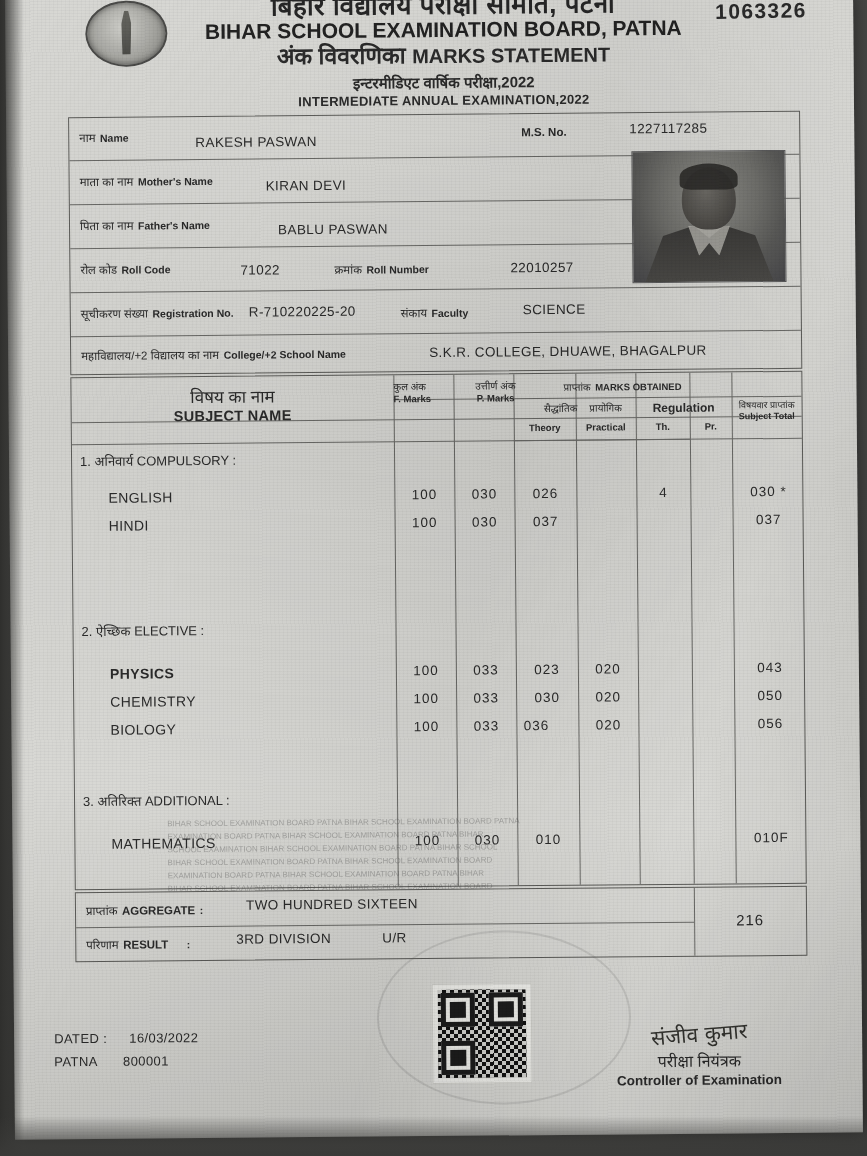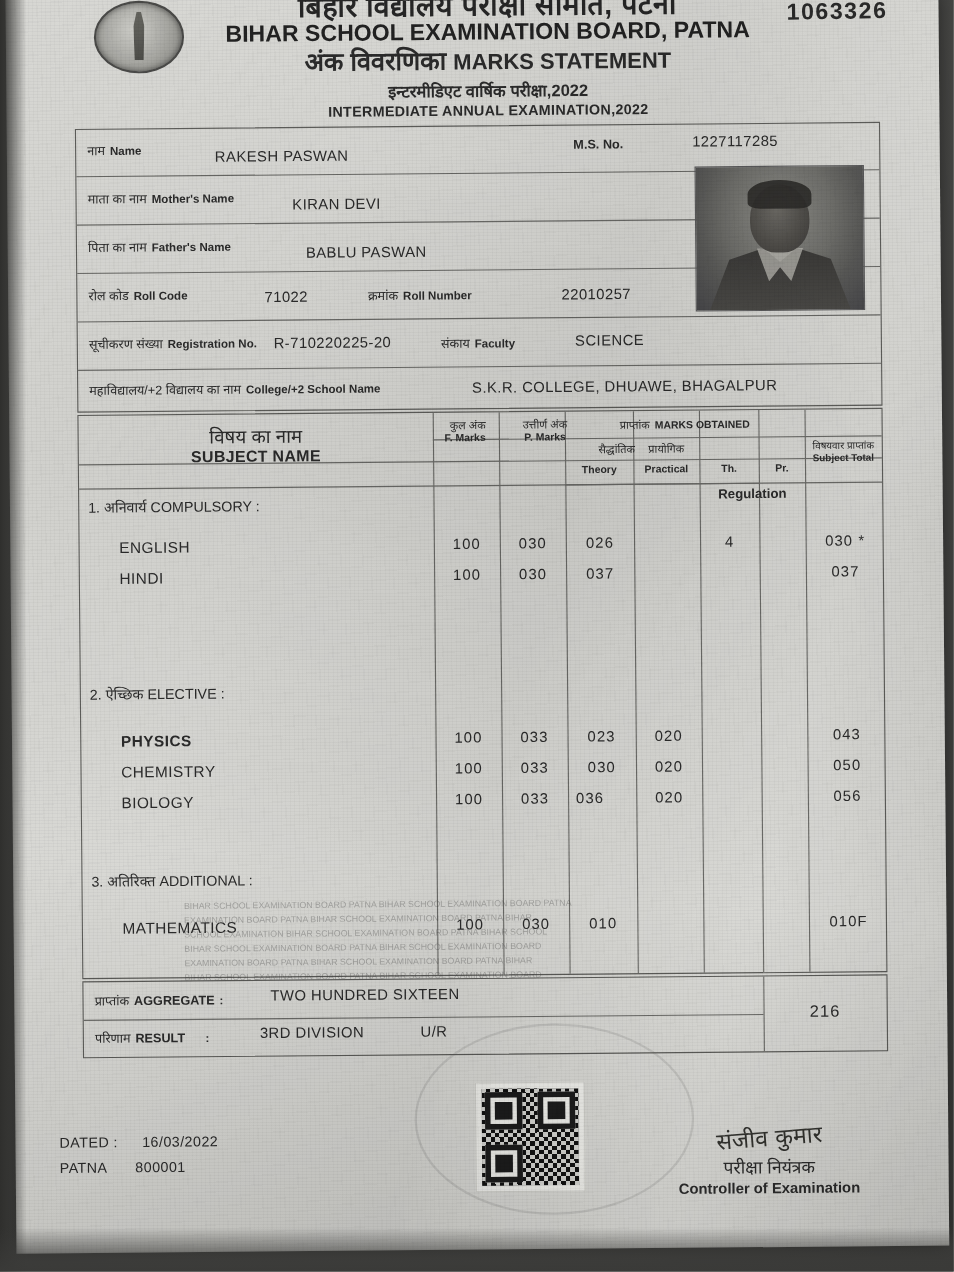--- a/index.html
+++ b/index.html
@@ -272,21 +272,21 @@
 
       <div class="h" style="top:24px;left:322px;right:0;"></div>
       <div class="h" style="top:44px;"></div>
       <div class="h" style="top:66px;left:442px;right:112px;"></div>
       <div class="h" style="top:66px;"></div>
 
       <div class="f" style="left:0;top:8px;width:322px;text-align:center;">
         <div class="th-hi">विषय का नाम</div>
         <div class="th-en">SUBJECT NAME</div>
       </div>
-      <div class="f" style="left:322px;top:4px;width:48px;text-align:right;">
+      <div class="f" style="left:322px;top:4px;width:48px;text-align:left;">
         <div class="small-hi">कुल अंक</div>
         <div class="small-en">F. Marks</div>
       </div>
       <div class="f" style="left:382px;top:4px;width:84px;text-align:center;">
         <div class="small-hi">उत्तीर्ण अंक</div>
         <div class="small-en">P. Marks</div>
       </div>
       <div class="f" style="left:442px;top:3px;width:218px;text-align:center;">
         <span class="small-hi">प्राप्तांक</span>
         <span class="small-en">MARKS OBTAINED</span>
@@ -296,21 +296,21 @@
       </div>
       <div class="f" style="left:442px;top:48px;width:62px;text-align:center;">
         <div class="small-en">Theory</div>
       </div>
       <div class="f" style="left:504px;top:27px;width:60px;text-align:center;">
         <div class="small-hi">प्रायोगिक</div>
       </div>
       <div class="f" style="left:504px;top:48px;width:60px;text-align:center;">
         <div class="small-en">Practical</div>
       </div>
-      <div class="f" style="left:564px;top:28px;width:96px;text-align:center;margin-top:41px;">
+      <div class="f" style="left:564px;top:28px;width:96px;text-align:center;">
         <div class="small-en" style="font-size:12px;">Regulation</div>
       </div>
       <div class="f" style="left:564px;top:48px;width:54px;text-align:center;">
         <div class="small-en">Th.</div>
       </div>
       <div class="f" style="left:618px;top:48px;width:42px;text-align:center;">
         <div class="small-en">Pr.</div>
       </div>
       <div class="f" style="left:660px;top:26px;width:70px;text-align:center;">
         <div class="small-hi" style="font-size:9px;">विषयवार प्राप्तांक</div>

